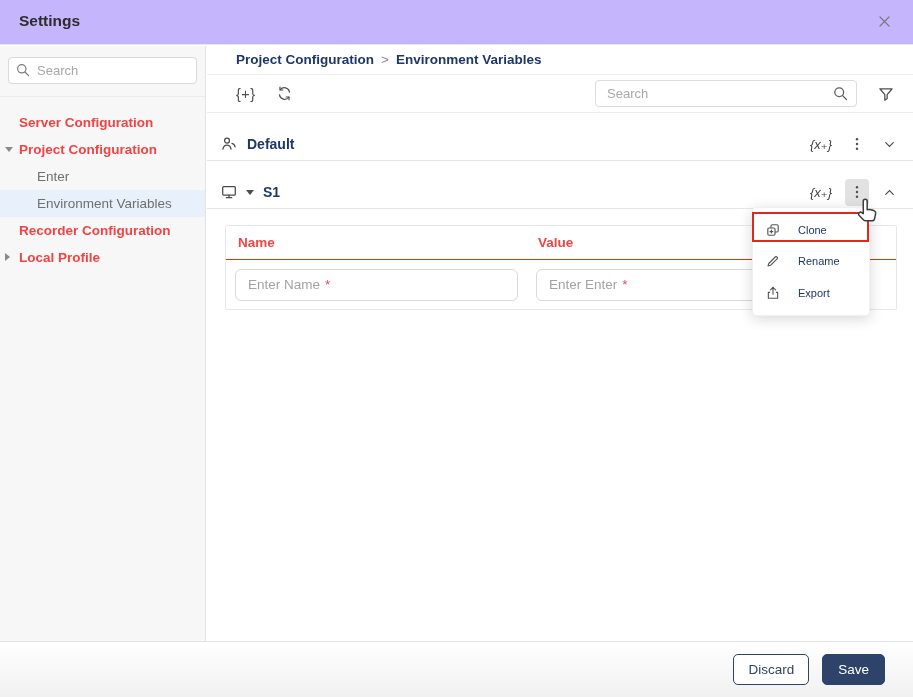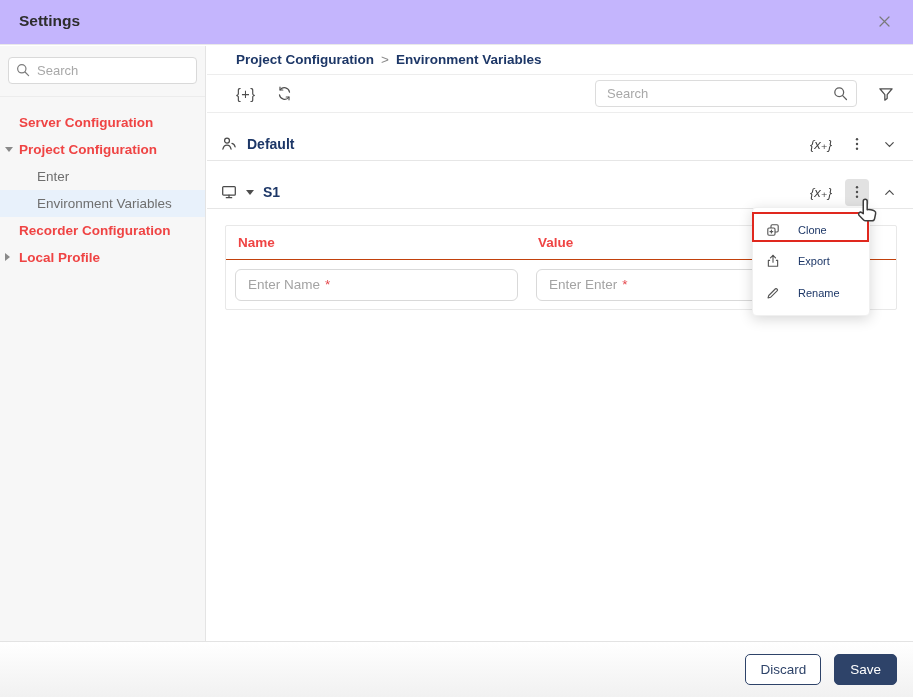--- a/index.html
+++ b/index.html
@@ -84,21 +84,21 @@
                font-size:11px; color:#1d3767; cursor:pointer; }
   .menu-item .mi-ico { color:#555; display:flex; }
   .annotation { position:absolute; left:-1px; top:4px; width:117px; height:30px;
                 border:2px solid #e0281e; z-index:11; pointer-events:none; }
 
   .cursor { position:absolute; left:645px; top:150px; z-index:20; pointer-events:none; }
 
   
   .ftr { position:absolute; left:0; right:0; bottom:0; height:56px; border-top:1px solid #e3e3e3;
          background:linear-gradient(180deg,#ffffff 0%,#f1f1f1 100%);
-         display:flex; align-items:center; justify-content:flex-end; gap:13px; padding-right:16px; }
+         display:flex; align-items:center; justify-content:flex-end; gap:13px; padding-right:28px; }
   .btn { height:31px; border-radius:5px; font-size:13.5px; cursor:pointer; font-family:inherit; }
   .btn-discard { padding:0 14px; background:#fff; border:1px solid #2e4369; color:#2e4369; }
   .btn-save { padding:0 15px; background:#2e4369; border:1px solid #2e4369; color:#fff; }
   svg { display:block; }
 </style>
 </head>
 <body>
 
 <div class="dialog">
 
@@ -277,36 +277,36 @@
           <svg width="16" height="16" viewBox="0 0 20 20" fill="none" stroke="currentColor" stroke-width="1.4" stroke-linejoin="round">
             <rect x="7.5" y="3.5" width="9" height="9" rx="1.5"></rect>
               <rect x="3.5" y="7.5" width="9" height="9" rx="1.5" fill="#fff"></rect>
               <path d="M8 10.2v3.6M6.2 12h3.6" stroke-linecap="round"></path>
           </svg>
         </span>
         <span>Clone</span>
       </div>
       <div class="menu-item">
         <span class="mi-ico">
+          <svg width="16" height="16" viewBox="0 0 20 20" fill="none" stroke="currentColor" stroke-width="1.4" stroke-linejoin="round">
+            <path d="M3.8 16.2l.9-3.1 8.4-8.4c.4-.4 1-.4 1.4 0l.9.9c.4.4.4 1 0 1.4l-8.5 8.4z"></path>
+          </svg>
+        </span>
+        <span>Rename</span>
+      </div>
+      <div class="menu-item">
+        <span class="mi-ico">
           <svg width="16" height="16" viewBox="0 0 20 20" fill="none" stroke="currentColor" stroke-width="1.4" stroke-linecap="round" stroke-linejoin="round">
             <path d="M6.8 6.2L10 3l3.2 3.2"></path>
               <path d="M10 3v8.5"></path>
               <path d="M5.8 9.2H4.2v7.3h11.6V9.2h-1.6"></path>
           </svg>
         </span>
         <span>Export</span>
       </div>
-      <div class="menu-item">
-        <span class="mi-ico">
-          <svg width="16" height="16" viewBox="0 0 20 20" fill="none" stroke="currentColor" stroke-width="1.4" stroke-linejoin="round">
-            <path d="M3.8 16.2l.9-3.1 8.4-8.4c.4-.4 1-.4 1.4 0l.9.9c.4.4.4 1 0 1.4l-8.5 8.4z"></path>
-          </svg>
-        </span>
-        <span>Rename</span>
-      </div>
     </div>
 
     <div class="cursor">
       <svg width="30" height="33" viewBox="0 0 32 34">
         <path d="M12 5c0-1.2.9-2.1 2.1-2.1S16.2 3.8 16.2 5v9l1.2-.2c.5-.1 4.7.5 6.4 1.4 1.1.6 1.7 1.9 1.4 3.1l-1.1 5.2c-.3 1.4-1.5 2.4-2.9 2.4h-6.6c-.8 0-1.6-.3-2.2-.9l-4.7-4.8c-.8-.8-.8-2.1 0-2.9.7-.7 1.9-.8 2.7-.2l1.6 1.1z" fill="#ffffff" stroke="#3c3c3c" stroke-width="1.6" stroke-linejoin="round"></path>
       </svg>
     </div>
 
   </div>
 

